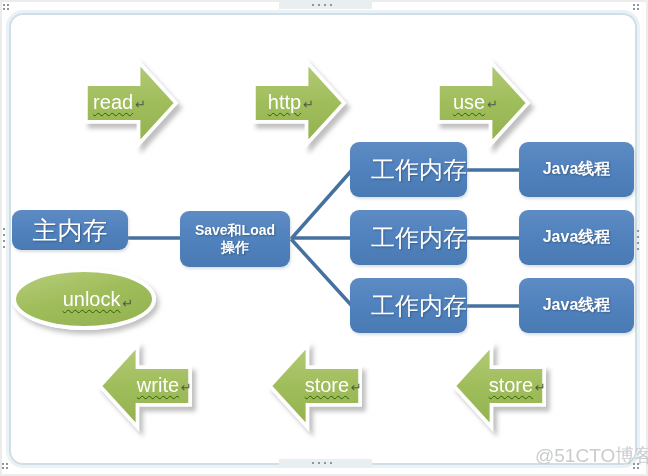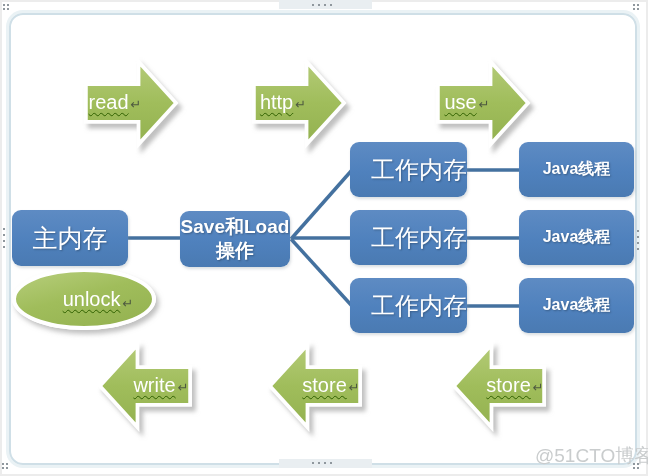--- a/index.html
+++ b/index.html
@@ -26,22 +26,22 @@
   #lines line{stroke:var(--line_blue,#44719f);stroke-width:3.5;}
 
   
   .box{
     position:absolute;z-index:2;border-radius:9px;color:#fff;
     background:linear-gradient(180deg,#5e8bc3 0%,var(--box_blue,#4f81bd) 55%,#4a7ab2 100%);
     display:flex;align-items:center;justify-content:center;text-align:center;
     box-shadow:1px 2px 3px rgba(150,160,170,.35);
     text-shadow:1px 1px 2px rgba(0,0,0,.28);
   }
-  .box.mm{left:12px;top:210px;width:116px;height:56px;font-size:25px;}
-  .box.save{left:180px;top:211px;width:110px;height:56px;font-size:19px;font-weight:bold;line-height:1.25;flex-direction:column;}
+  .box.mm{left:12px;top:210px;width:116px;height:40px;font-size:25px;}
+  .box.save{left:180px;top:211px;width:110px;height:56px;font-size:14px;font-weight:bold;line-height:1.25;flex-direction:column;}
   .box.work{left:350px;width:117px;height:55px;font-size:24px;justify-content:flex-end;}
   .box.thread{left:519px;width:115px;height:55px;font-size:16px;font-weight:bold;}
   .row0{top:142px;} .row1{top:210px;} .row2{top:278px;}
 
   
   .ellipse{
     position:absolute;z-index:2;border-radius:50%;
     background:linear-gradient(165deg,#b7ce7c 0%,var(--arrow_green,#a0bd5b) 45%,#93b150 100%);
     border:4px solid #fff;
     box-shadow:3px 4px 5px rgba(140,140,140,.55);
@@ -49,21 +49,21 @@
   }
   .ellipse.lock{left:28px;top:145px;width:81px;height:54px;}
   .ellipse.unlock{left:12px;top:268px;width:108px;height:54px;padding-left:28px;}
 
   
   .arrow-wrap{position:absolute;width:94px;height:88px;z-index:1;}
   .arrow-wrap svg{position:absolute;left:0;top:0;overflow:visible;}
   .arrow-shape{fill:url(#arrowGrad);stroke:#fff;stroke-width:4;
     filter:drop-shadow(4px 5px 2px rgba(130,130,130,.5));}
   .arrow-label{
-    position:absolute;top:27%;height:46%;display:flex;align-items:center;justify-content:center;
+    position:absolute;top:27%;height:46%;display:flex;align-items:center;justify-content:flex-end;
     color:#fff;font-size:20px;white-space:nowrap;
   }
   .arrow-label.rt{left:0;width:66%;}
   .arrow-label.lt{right:0;width:66%;}
   .wavy{
     text-decoration:underline;text-decoration-style:wavy;
     text-decoration-color:var(--wavy_green,#2f6000);
     text-decoration-thickness:1px;text-underline-offset:3px;
   }
   .ret{font-size:13px;color:#4e5a40;margin-left:2px;text-decoration:none;display:inline-block;transform:translateY(2px);}

